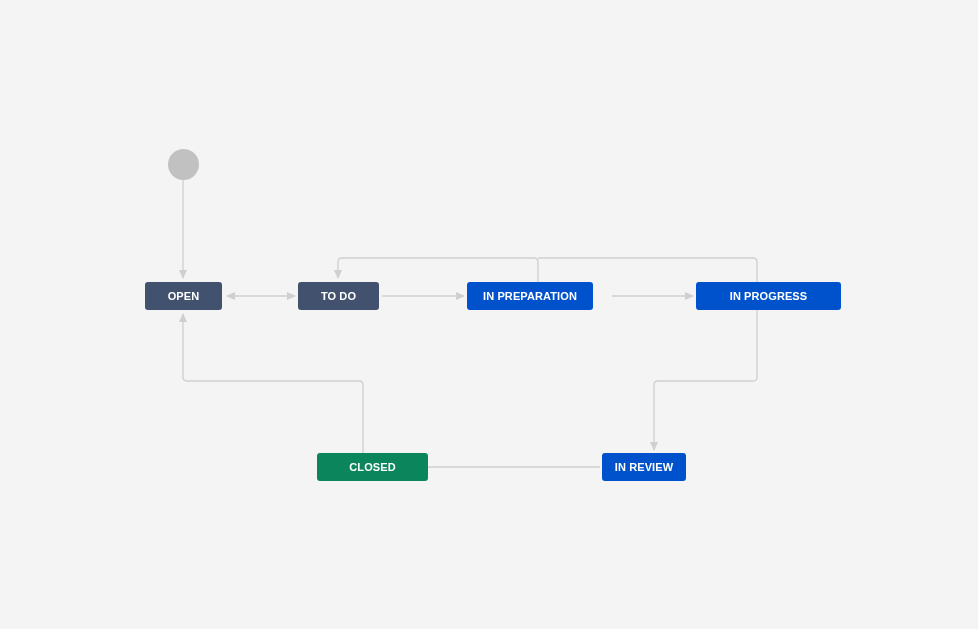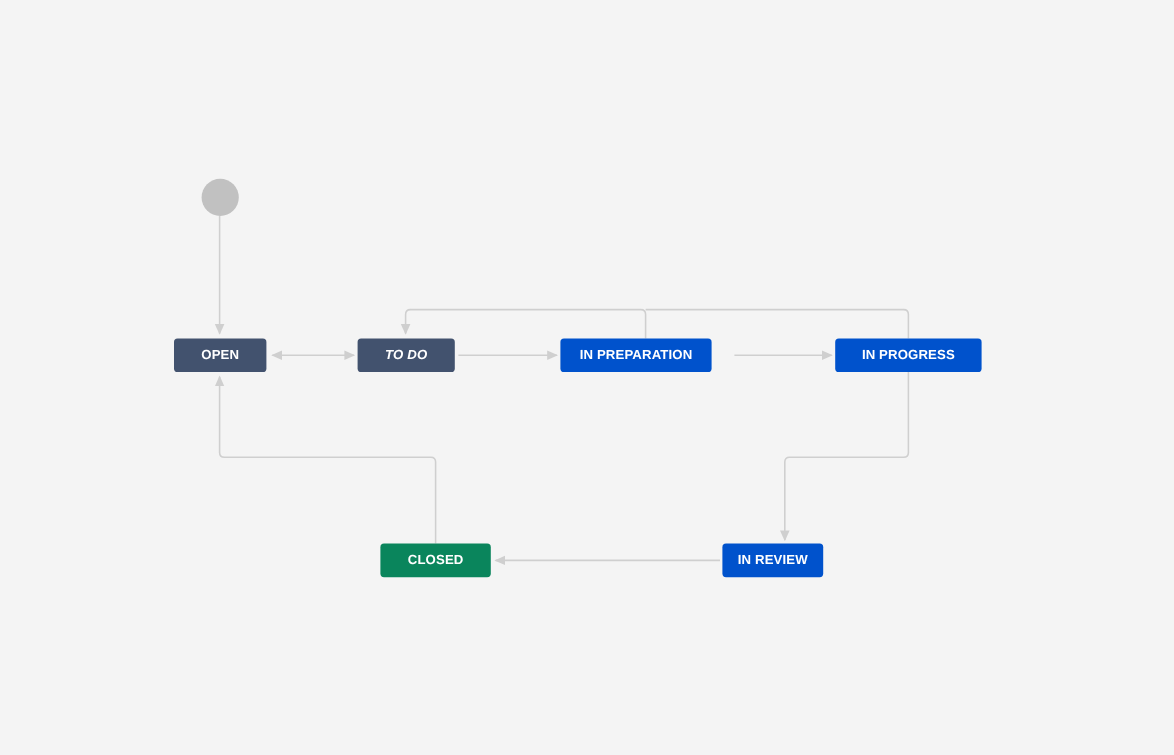--- a/index.html
+++ b/index.html
@@ -62,21 +62,21 @@
     <path d="M600,467 L413,467" marker-end="url(#arrow)"></path>
 
     <path d="M363,453 L363,385 Q363,381 359,381 L187,381 Q183,381 183,377 L183,314" marker-end="url(#arrow)"></path>
   </g>
 </svg>
 
 <div class="start"></div>
 
 <div class="status" style="left:145px; top:282px; width:77px; background:#42526e;">OPEN</div>
 
-<div class="status" style="left:298px; top:282px; width:81px; background:#42526e;font-style:italic;">TO DO</div>
+<div class="status" style="left:298px; top:282px; width:81px; background:#42526e;">TO DO</div>
 
 <div class="status" style="left:467px; top:282px; width:126px; background:#0052cc;">IN PREPARATION</div>
 
-<div class="status" style="left:696px; top:282px; width:122px; background:#0052cc;">IN PROGRESS</div>
+<div class="status" style="left:696px; top:282px; width:145px; background:#0052cc;">IN PROGRESS</div>
 
 <div class="status" style="left:602px; top:453px; width:84px; background:#0052cc;">IN REVIEW</div>
 
-<div class="status" style="left:317px; top:453px; width:92px; background:#0a855c;">CLOSED</div>
+<div class="status" style="left:317px; top:453px; width:111px; background:#0a855c;">CLOSED</div>
 
 </body></html>

